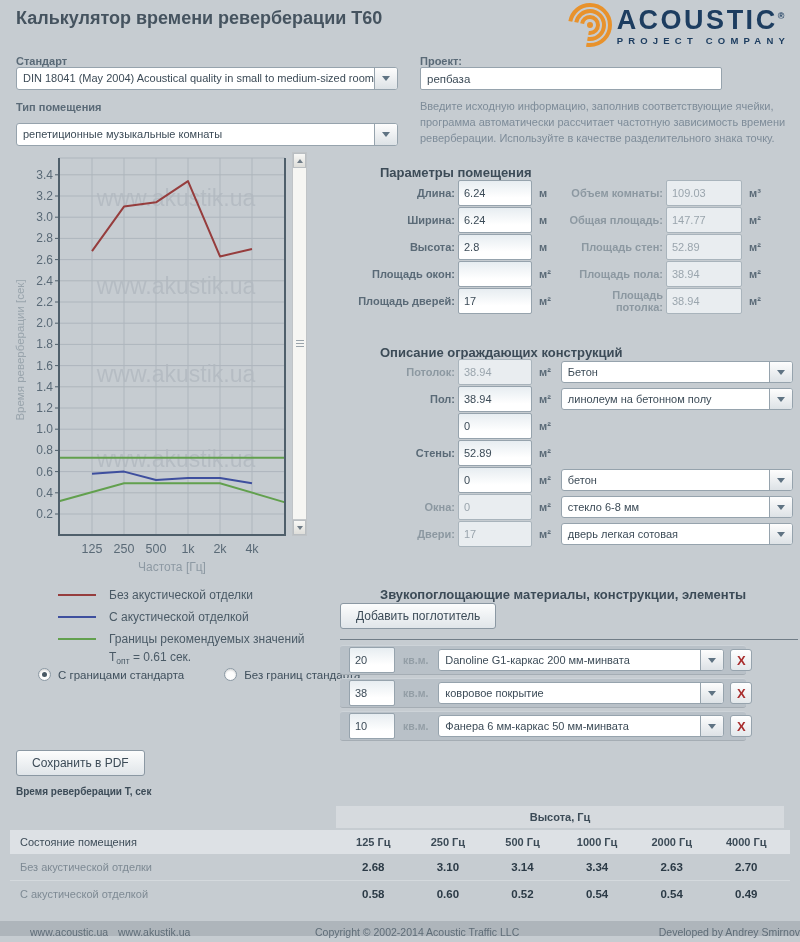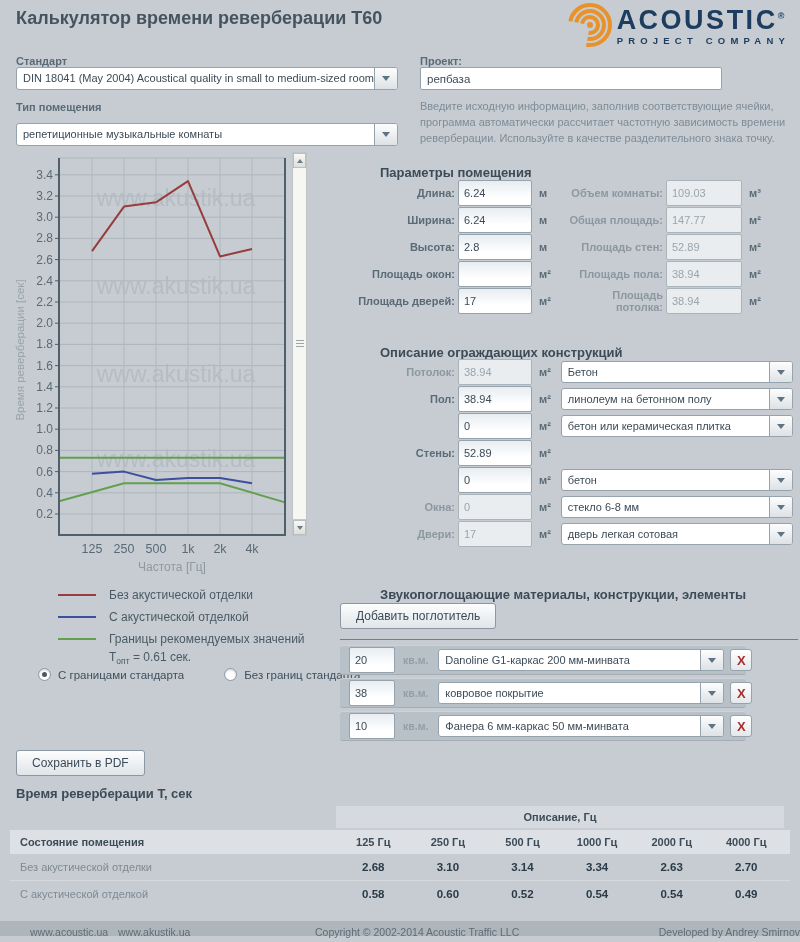--- a/index.html
+++ b/index.html
@@ -80,28 +80,28 @@
   .divider{position:absolute;left:0;top:484px;width:458px;height:0;border-top:1px solid #717d87;}
   #absorb-rows{left:0;top:490px;}
   .abs-row{width:406px;height:30px;box-sizing:border-box;background:#b9c1c8;border-radius:3px;border-top:1px solid #cdd3d8;border-bottom:1px solid #a5adb4;display:flex;align-items:center;padding:0 9px;margin-bottom:3px;}
   .abs-row .f-input{width:46px;flex:0 0 46px;}
   .abs-unit{font-size:10.5px;font-weight:bold;color:#939ea6;margin:0 10px 0 8px;}
   .abs-row .dropdown{width:286px;flex:0 0 286px;margin:0;}
   .x-btn{width:22px;height:22px;flex:0 0 22px;margin-left:6px;border:1px solid #96a3ad;border-radius:3px;background:linear-gradient(#ffffff,#e3e8eb);color:#a92e2e;font-weight:bold;font-size:13px;line-height:19px;text-align:center;padding:0;cursor:pointer;font-family:"Liberation Sans",sans-serif;}
 
   
   .t60{position:absolute;left:10px;top:782px;width:780px;}
-  .t60-h{position:absolute;left:6px;top:4px;font-size:13px;font-weight:bold;color:#3c4b57;}
+  .t60-h{position:absolute;left:6px;top:4px;font-size:10px;font-weight:bold;color:#3c4b57;}
   .t60-band{position:absolute;left:326px;top:24px;width:448px;height:22px;background:#d6dade;display:flex;align-items:center;justify-content:center;font-size:11px;font-weight:bold;color:#3c4b57;}
   .t60-header{position:absolute;left:0;top:48px;width:780px;height:24px;background:#dde1e5;display:flex;align-items:center;}
   .t60-body{position:absolute;left:0;top:72px;width:780px;}
   .t60-row{display:flex;align-items:center;height:26px;border-top:1px solid #d4d9dd;}
   .t60-row:first-child{border-top:none;}
   .t-label{flex:0 0 316px;padding-left:10px;font-size:11px;}
-  .t60-header .t-label{font-weight:bold;color:#3c4b57;}
+  .t60-header .t-label{font-weight:normal;color:#3c4b57;}
   .row-label{color:#7e8a94;}
   .t-col{flex:0 0 74.6px;text-align:center;font-size:11px;}
   .th{font-weight:bold;color:#3c4b57;}
   .val{font-weight:bold;font-size:11.5px;color:#2b3a46;}
 
   
   .footer{position:absolute;left:0;top:921px;width:800px;height:15px;background:#aeb5bb;font-size:10.5px;color:#5f6d78;}
   .footer span{position:absolute;top:5px;}
   #foot-link1{left:30px;}
   #foot-link2{left:118px;}
@@ -353,26 +353,20 @@
             <span class="dd-text">линолеум на бетонном полу</span>
             <span class="dd-btn">
               <i class="dd-arrow"></i>
             </span>
           </div>
         </div>
         <div class="frow">
           <span class="lab"></span>
           <input class="f-input" value="0" style="">
           <span class="unit">м²</span>
-          <div class="dropdown">
-            <span class="dd-text">бетон или керамическая плитка</span>
-            <span class="dd-btn">
-              <i class="dd-arrow"></i>
-            </span>
-          </div>
         </div>
         <div class="frow">
           <span class="lab">Стены:</span>
           <input class="f-input" value="52.89" style="">
           <span class="unit">м²</span>
         </div>
         <div class="frow">
           <span class="lab"></span>
           <input class="f-input" value="0" style="">
           <span class="unit">м²</span>
@@ -442,21 +436,21 @@
               <i class="dd-arrow"></i>
             </span>
           </div>
           <button class="x-btn">X</button>
         </div>
       </div>
   </div>
 
   <div class="t60">
     <div class="t60-h">Время реверберации T, сек</div>
-    <div class="t60-band">Описание, Гц</div>
+    <div class="t60-band">Высота, Гц</div>
     <div class="t60-header" id="t60-header-row">
       <div class="t-label">Состояние помещения</div>
     <div class="t-col th">125 Гц</div>
         <div class="t-col th">250 Гц</div>
         <div class="t-col th">500 Гц</div>
         <div class="t-col th">1000 Гц</div>
         <div class="t-col th">2000 Гц</div>
         <div class="t-col th">4000 Гц</div>
       </div>
     <div class="t60-body" id="t60-body">

